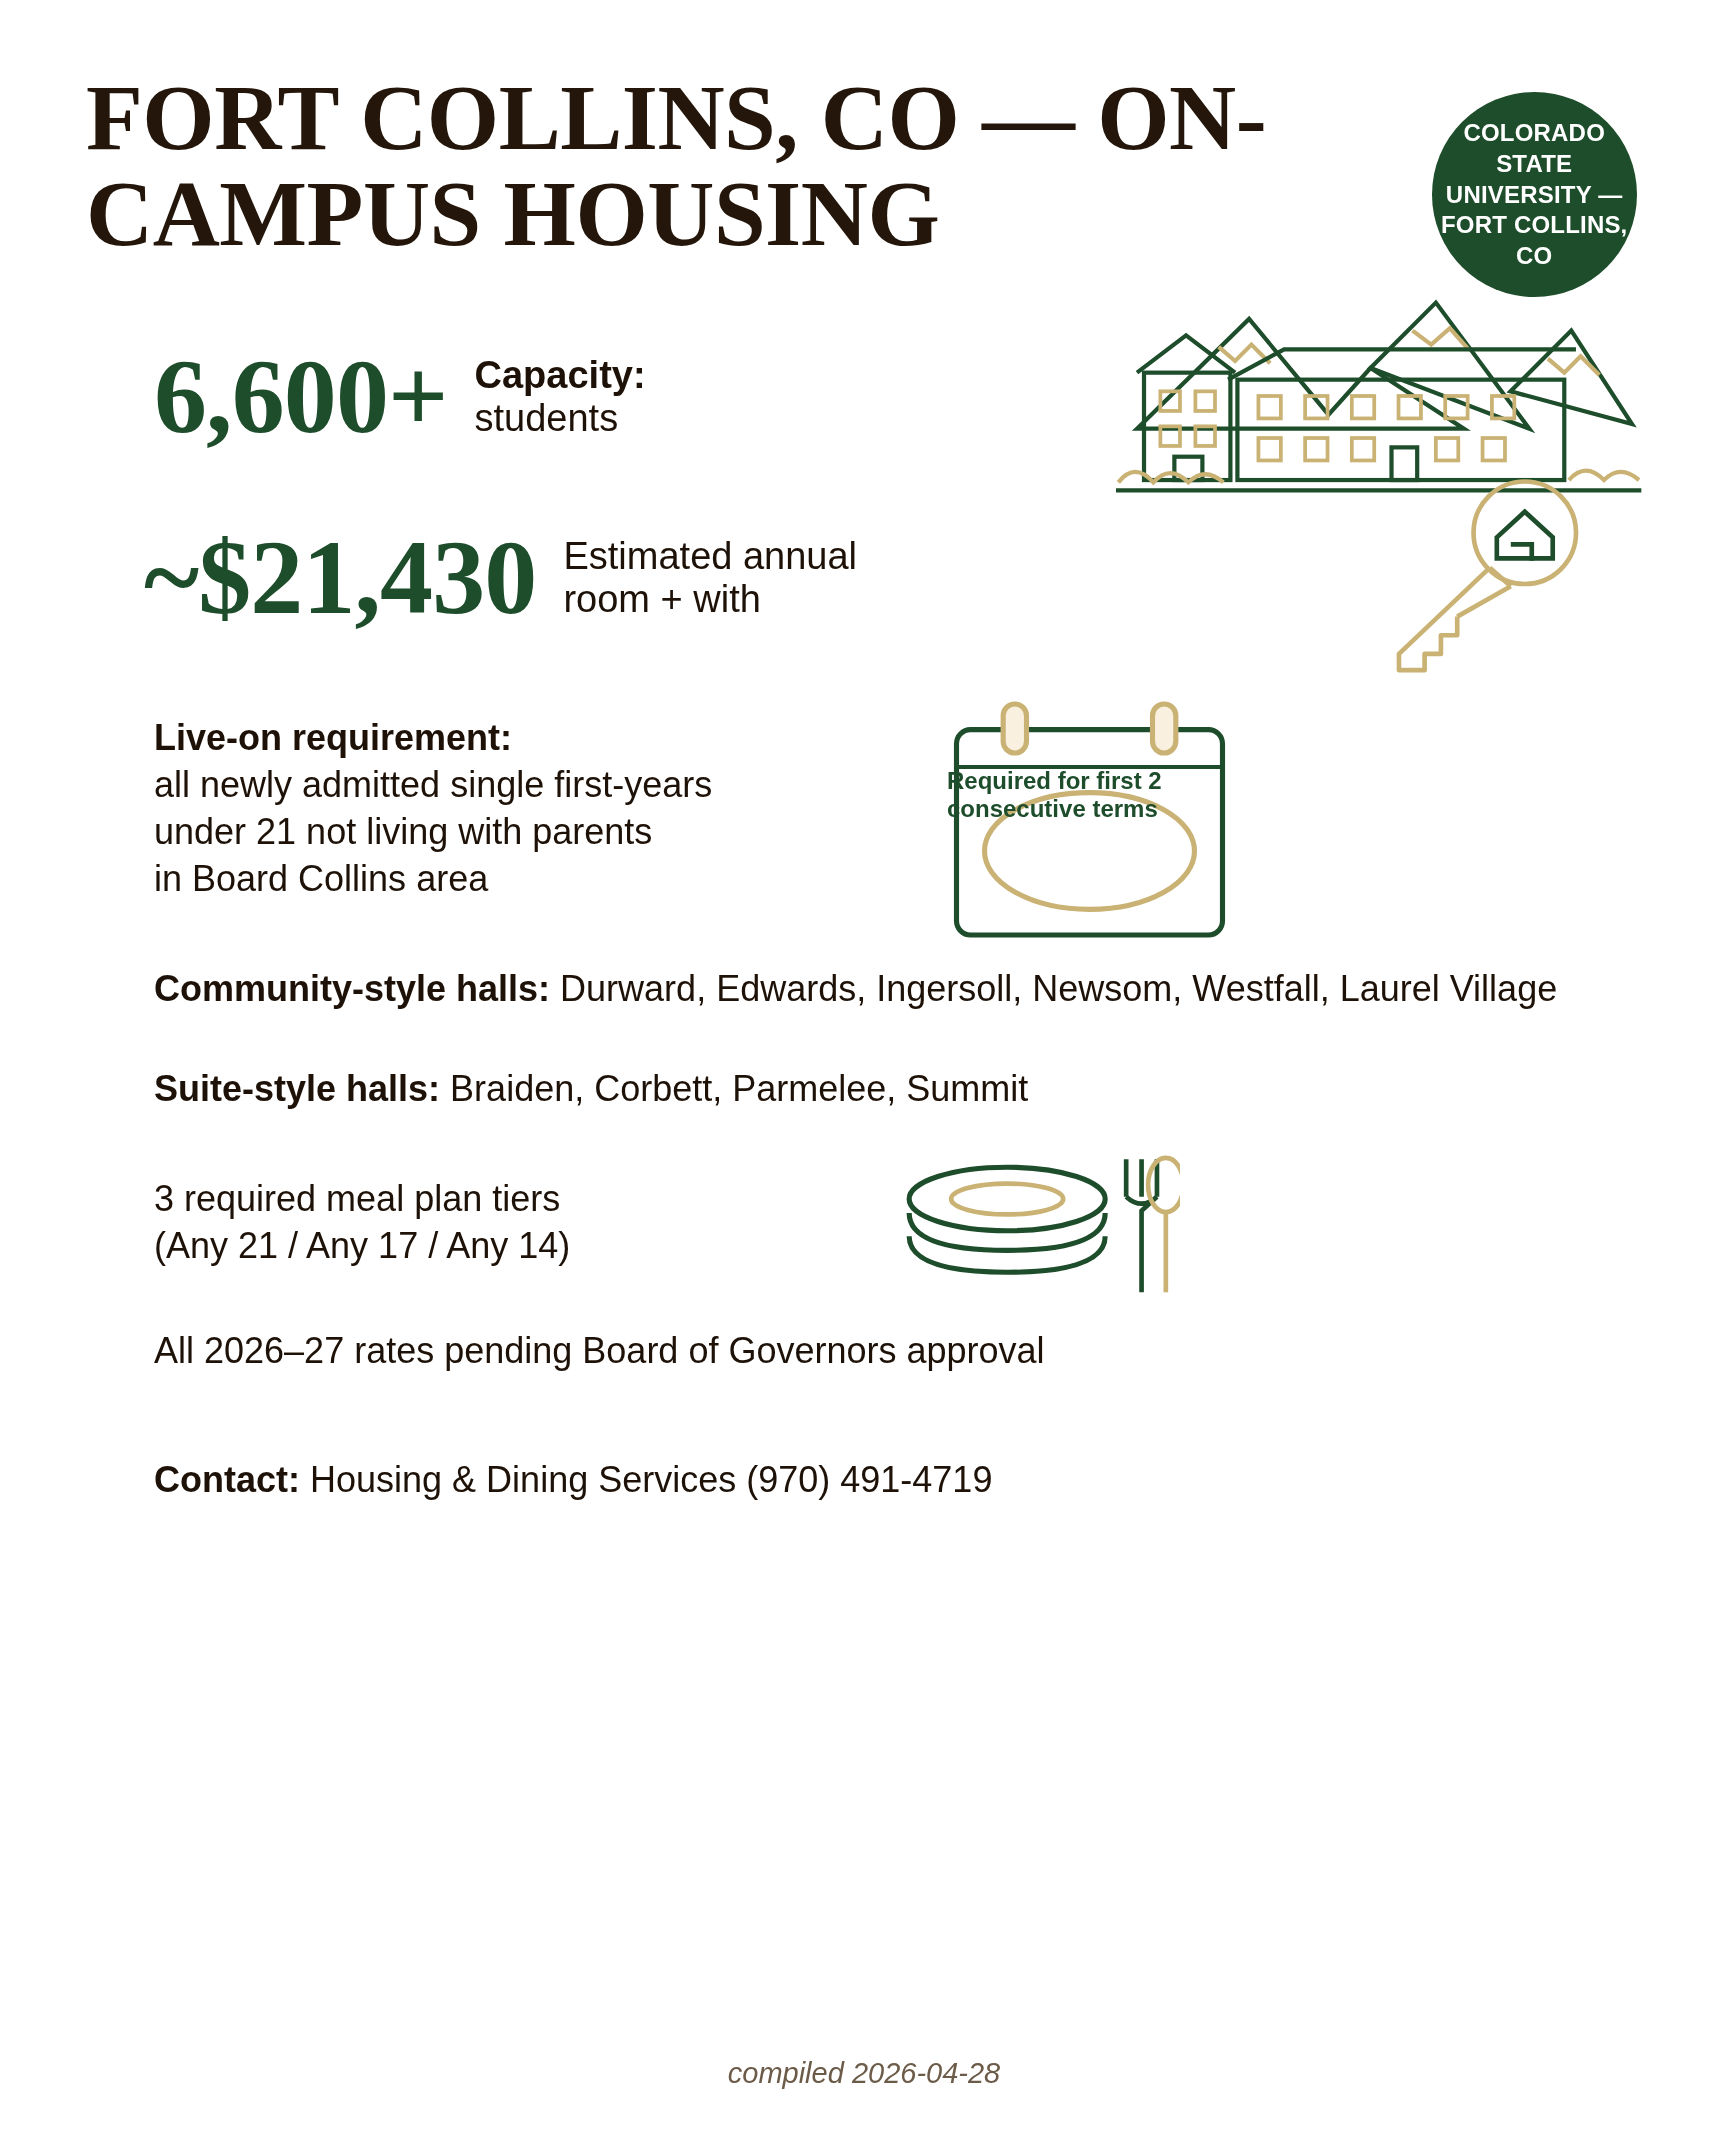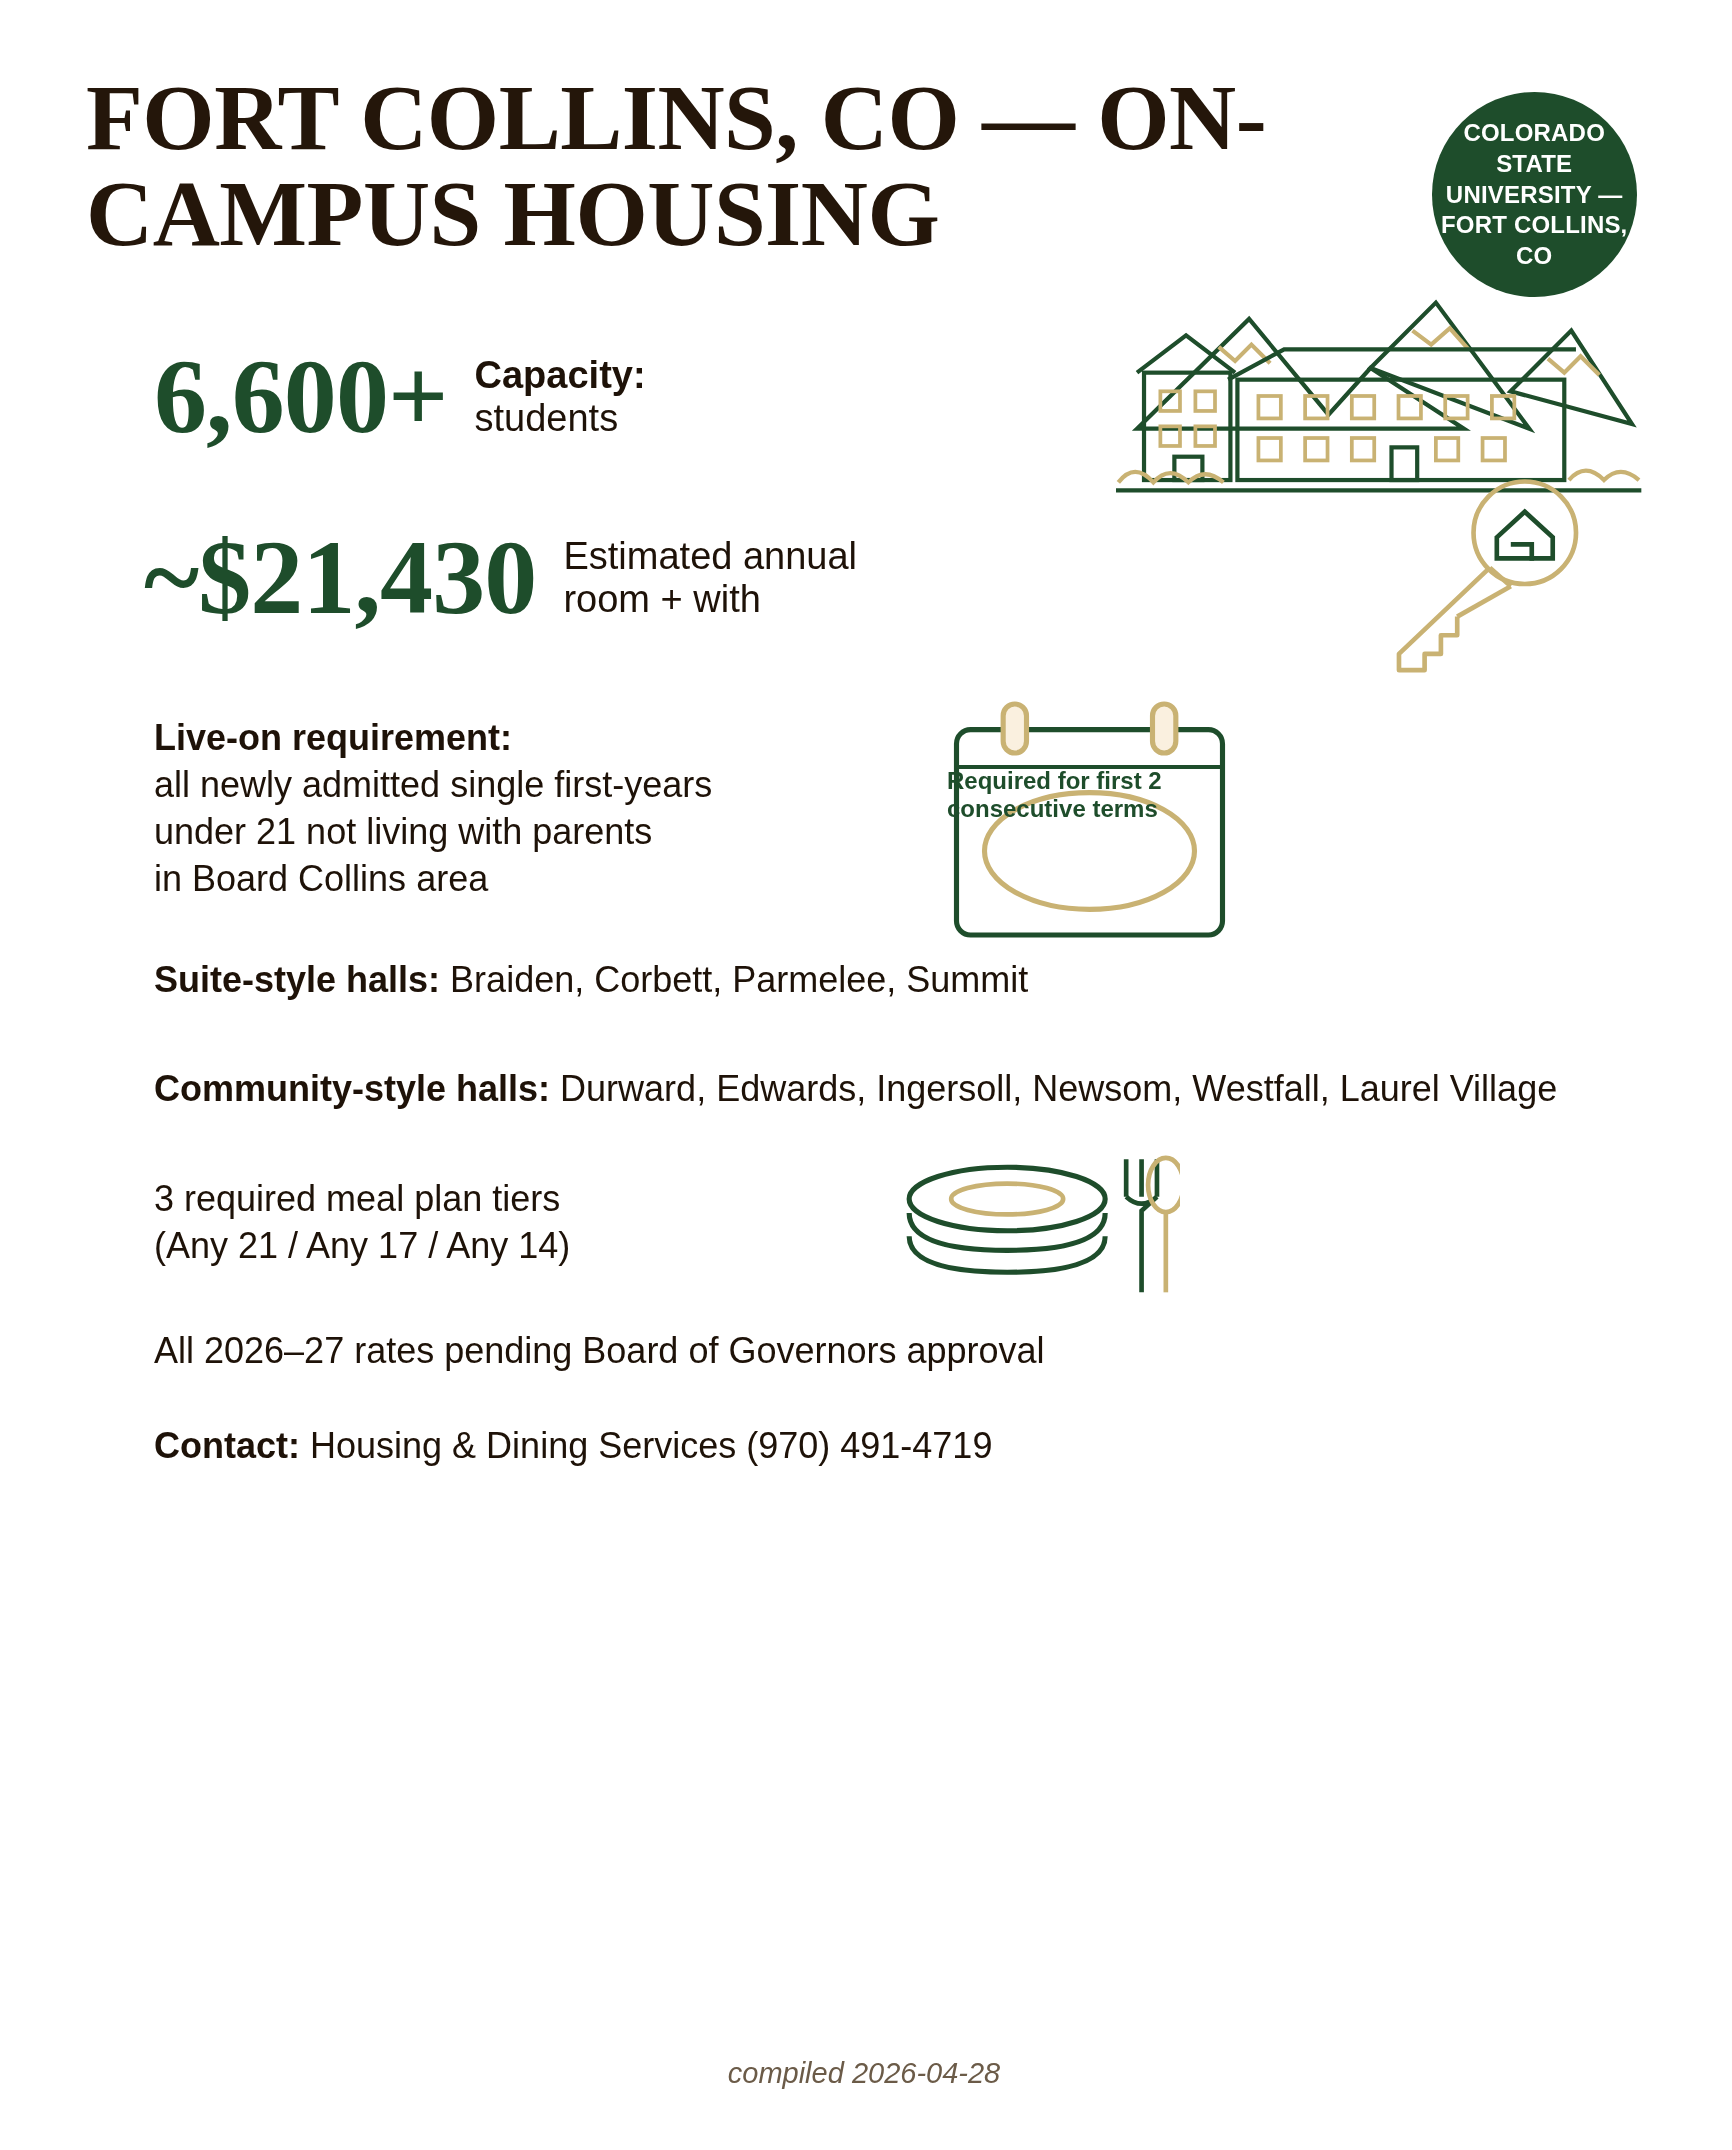--- a/index.html
+++ b/index.html
@@ -102,21 +102,21 @@
     font-size: 36px;
     line-height: 1.3;
     color: #1E1208;
   }
   .block b { font-weight: bold; }
   .live-on { margin-top: 84px; padding-left: 68px; max-width: 1120px; }
   .halls-community { margin-top: 63px; padding-left: 68px; max-width: 1428px; }
   .halls-suite { margin-top: 54px; padding-left: 68px; max-width: 1428px; }
   .meals { margin-top: 63px; padding-left: 68px; max-width: 1073px; }
   .rates { margin-top: 58px; padding-left: 68px; max-width: 1494px; }
-  .contact { margin-top: 48px; padding-left: 68px; max-width: 1494px; }
+  .contact { margin-top: 82px; padding-left: 68px; max-width: 1494px; }
 
   .footer {
     position: absolute;
     left: 0;
     right: 4px;
     bottom: 61px;
     text-align: center;
     font-style: italic;
     font-size: 29px;
     color: #6B5B48;
@@ -223,28 +223,28 @@
         <rect x="20" y="70" width="570" height="440" rx="30" stroke="#1E4D2B" stroke-width="11" fill="none"></rect>
         <path d="M20 150 H590" stroke="#1E4D2B" stroke-width="9"></path>
         <rect x="120" y="15" width="50" height="105" rx="25" stroke="#C9B273" stroke-width="11" fill="#FAF0DF"></rect>
         <rect x="440" y="15" width="50" height="105" rx="25" stroke="#C9B273" stroke-width="11" fill="#FAF0DF"></rect>
         <ellipse cx="305" cy="330" rx="225" ry="125" stroke="#C9B273" stroke-width="11" fill="none"></ellipse>
       </svg>
       <div class="cal-text">Required for first 2 consecutive terms</div>
     </div>
   </div>
 
+  <div class="block halls-community">
+    <b>Community-style halls:</b>
+    <span> Durward, Edwards, Ingersoll, Newsom, Westfall, Laurel Village</span>
+  </div>
+
   <div class="block halls-suite">
     <b>Suite-style halls:</b>
     <span> Braiden, Corbett, Parmelee, Summit</span>
-  </div>
-
-  <div class="block halls-community">
-    <b>Community-style halls:</b>
-    <span> Durward, Edwards, Ingersoll, Newsom, Westfall, Laurel Village</span>
   </div>
 
   <div class="block meals">
     <div>3 required meal plan tiers</div>
     <div>(Any 21 / Any 17 / Any 14)</div>
     <div class="icon-abs icon-plate">
       <svg width="299" height="154" viewBox="0 0 640 330" fill="none">
         <ellipse cx="270" cy="105" rx="210" ry="68" stroke="#1E4D2B" stroke-width="11" fill="none"></ellipse>
         <ellipse cx="270" cy="105" rx="120" ry="33" stroke="#C9B273" stroke-width="10" fill="none"></ellipse>
         <path d="M60 135 Q60 215 270 215 Q480 215 480 135" stroke="#1E4D2B" stroke-width="11" fill="none"></path>

